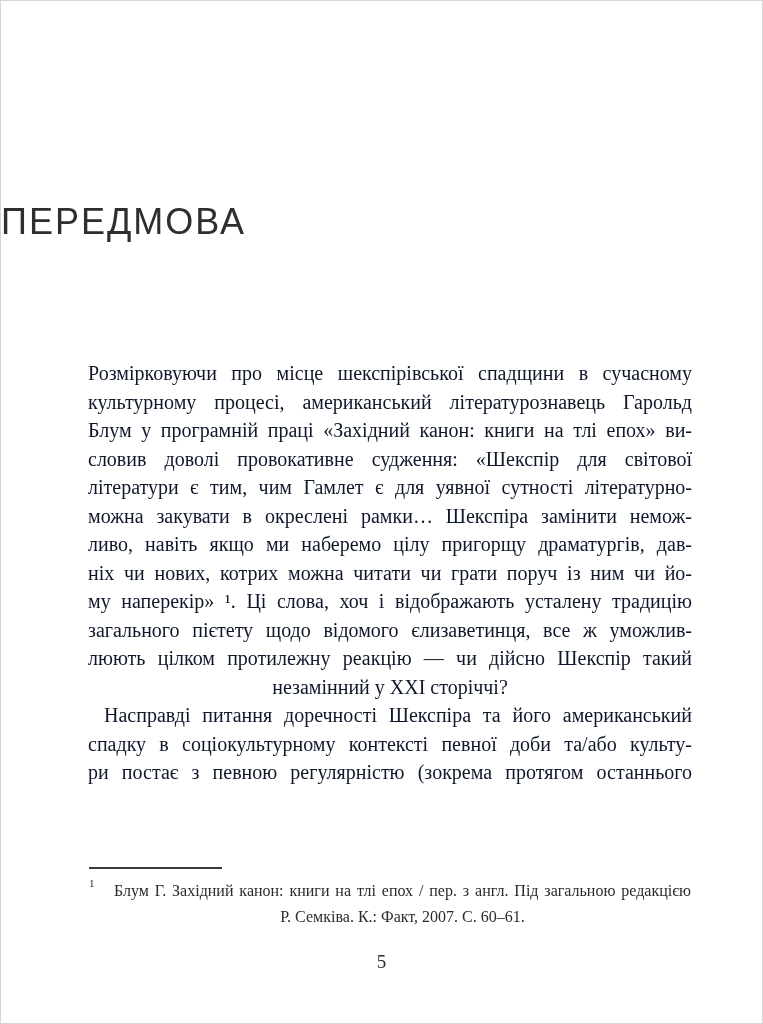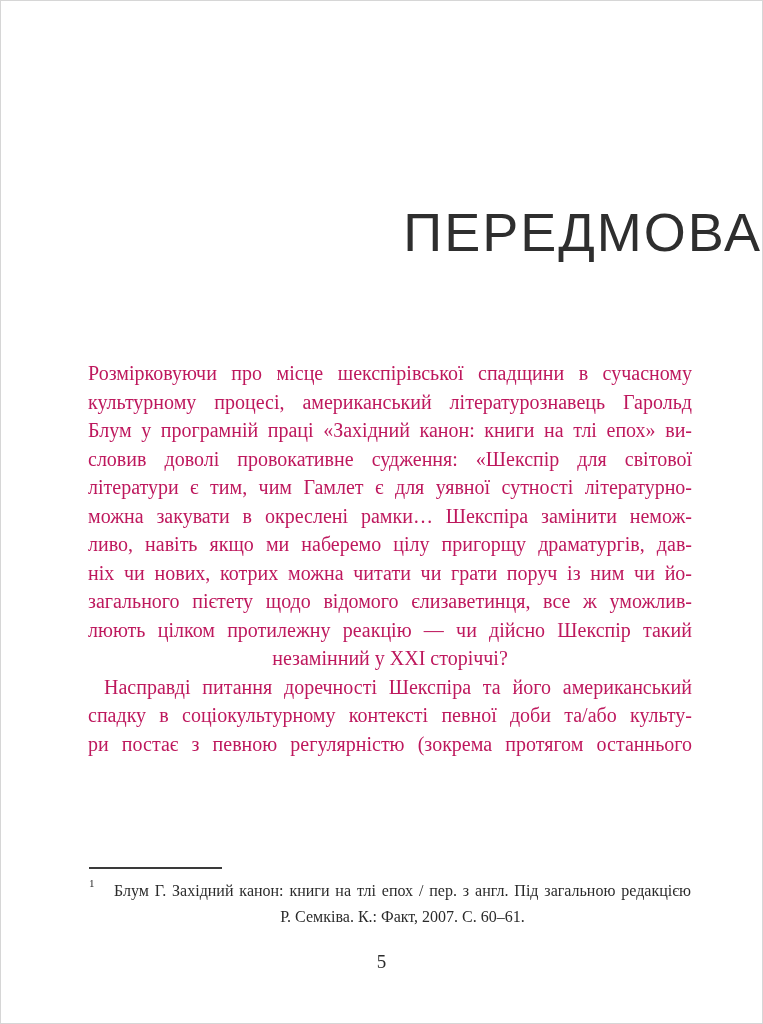--- a/index.html
+++ b/index.html
@@ -16,35 +16,35 @@
     box-sizing: border-box;
     overflow: hidden;
     color: #262626;
   }
   .title {
     position: absolute;
     top: 200px;
     left: 0;
     right: 0;
     margin: 0;
-    text-align: right;
+    text-align: left;
     font-family: "Liberation Sans", sans-serif;
-    font-size: 54px;
+    font-size: 36px;
     font-weight: 500;
     letter-spacing: 2px;
     color: #2e2e2e;
   }
   .body-text {
     position: absolute;
     top: 358px;
     left: 87px;
     width: 604px;
     font-family: "Liberation Serif", serif;
     font-size: 20px;
-    color: #be185d;
+    color: #0f172a;
   }
   .line {
     height: 28.5px;
     line-height: 28.5px;
     overflow: hidden;
     white-space: nowrap;
     text-align: center;
   }
   .line.justify {
     white-space: normal;
@@ -106,20 +106,21 @@
   <div class="body-text" id="body-text">
       <div>
         <div class="line justify">Розмірковуючи про місце шекспірівської спадщини в сучасному</div>
         <div class="line justify">культурному процесі, американський літературознавець Гарольд</div>
         <div class="line justify">Блум у програмній праці «Західний канон: книги на тлі епох» ви-</div>
         <div class="line justify">словив доволі провокативне судження: «Шекспір для світової</div>
         <div class="line justify">літератури є тим, чим Гамлет є для уявної сутності літературно-</div>
         <div class="line justify">можна закувати в окреслені рамки… Шекспіра замінити немож-</div>
         <div class="line justify">ливо, навіть якщо ми наберемо цілу пригорщу драматургів, дав-</div>
         <div class="line justify">ніх чи нових, котрих можна читати чи грати поруч із ним чи йо-</div>
+        <div class="line justify">му наперекір» ¹. Ці слова, хоч і відображають усталену традицію</div>
         <div class="line justify">загального пієтету щодо відомого єлизаветинця, все ж уможлив-</div>
         <div class="line justify">люють цілком протилежну реакцію — чи дійсно Шекспір такий</div>
         <div class="line">незамінний у XXI сторіччі?</div>
       </div>
       <div>
         <div class="line justify indent">Насправді питання доречності Шекспіра та його американський</div>
         <div class="line justify">спадку в соціокультурному контексті певної доби та/або культу-</div>
         <div class="line justify">ри постає з певною регулярністю (зокрема протягом останнього</div>
       </div>
     </div>

